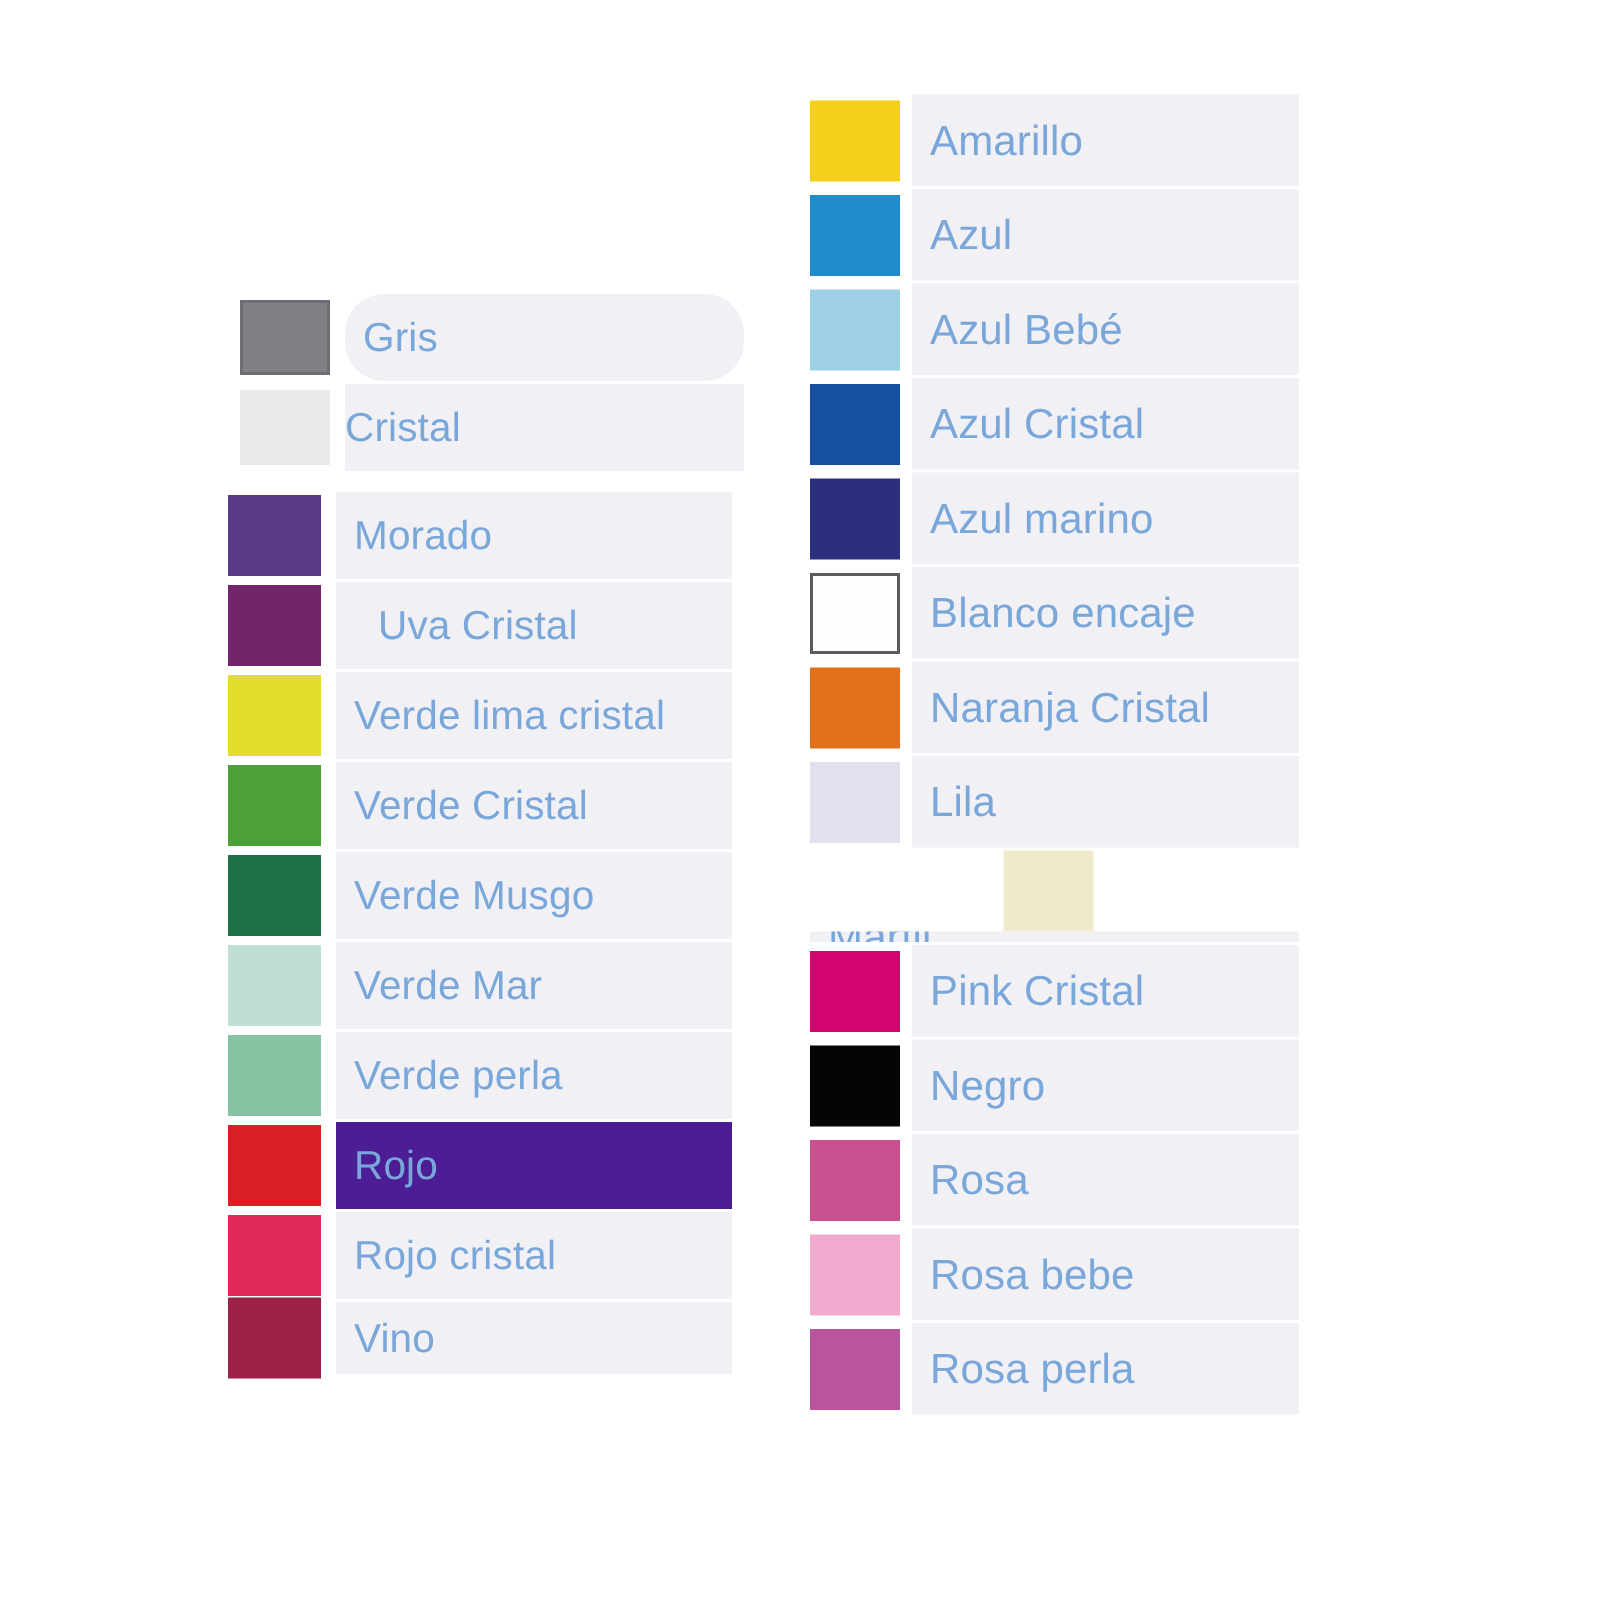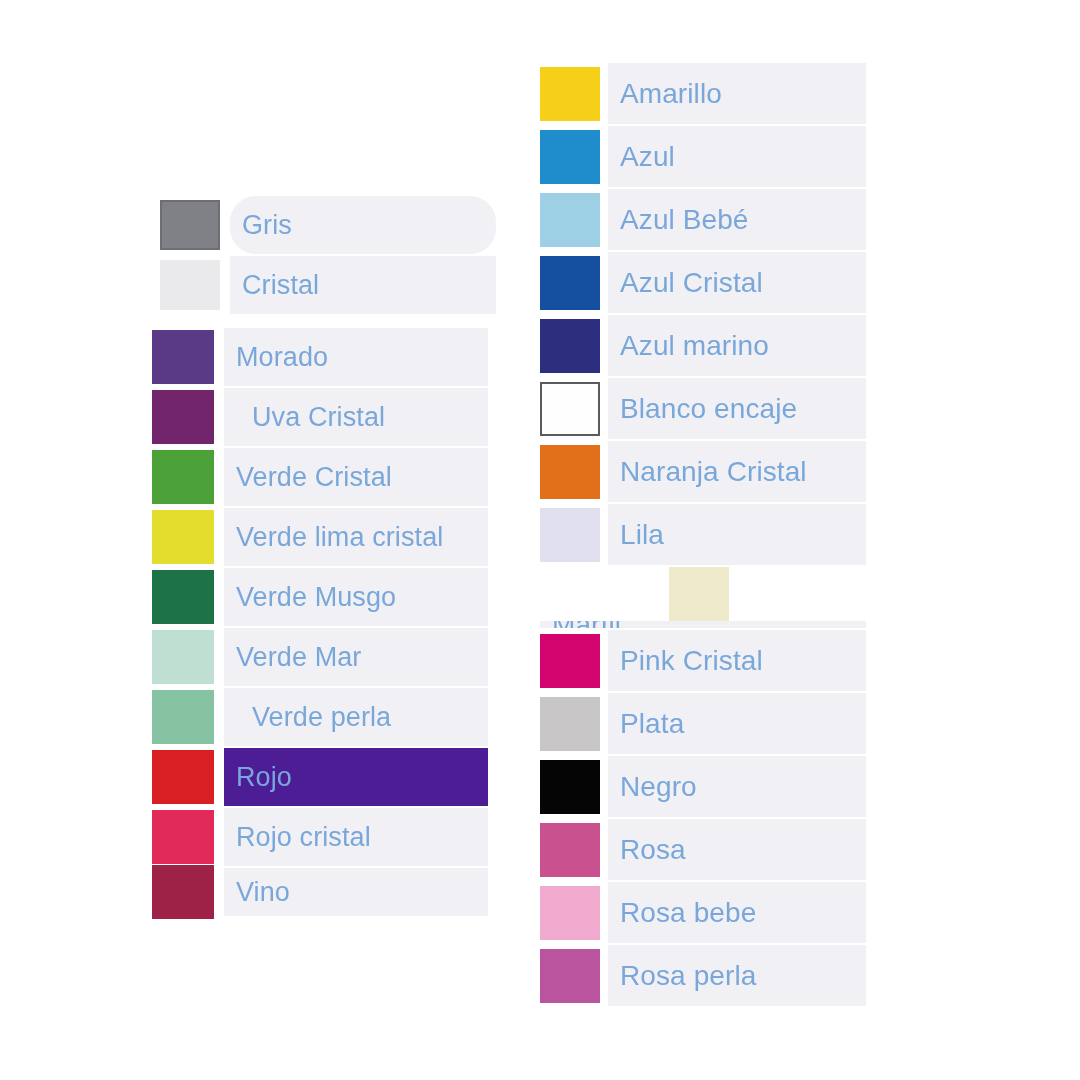--- a/index.html
+++ b/index.html
@@ -79,21 +79,21 @@
           <span class="swatch-chip" style="background: rgb(128, 129, 134); border: 2px solid rgb(109, 110, 115);"></span>
         </div>
         <div class="color-label" style="background: rgb(240, 240, 245); padding-left: 12px; border-radius: 26px;">
           <span class="color-label-text" style="font-size: 27px; color: rgb(122, 167, 218);">Gris</span>
         </div>
       </div>
       <div class="color-row" style="height: 58px; margin-bottom: 14px; margin-left: 8px;">
         <div class="swatch" style="width: 60px; height: 50px; margin-right: 10px;">
           <span class="swatch-chip" style="background: rgb(234, 234, 236);"></span>
         </div>
-        <div class="color-label" style="background: rgb(240, 240, 245); padding-left: 12px;">
+        <div class="color-label" style="background: rgb(240, 240, 245); ">
           <span class="color-label-text" style="font-size: 27px; color: rgb(122, 167, 218);">Cristal</span>
         </div>
       </div>
       <div class="color-row" style="height: 58px; margin-bottom: 2px;">
         <div class="swatch" style="width: 62px; height: 54px; margin-right: 10px;">
           <span class="swatch-chip" style="background: rgb(90, 58, 134);"></span>
         </div>
         <div class="color-label" style="background: rgb(240, 240, 245); padding-left: 12px;">
           <span class="color-label-text" style="font-size: 27px; color: rgb(122, 167, 218);">Morado</span>
         </div>
@@ -101,55 +101,55 @@
       <div class="color-row" style="height: 58px; margin-bottom: 2px;">
         <div class="swatch" style="width: 62px; height: 54px; margin-right: 10px;">
           <span class="swatch-chip" style="background: rgb(114, 37, 107);"></span>
         </div>
         <div class="color-label" style="background: rgb(240, 240, 245); padding-left: 28px;">
           <span class="color-label-text" style="font-size: 27px; color: rgb(122, 167, 218);">Uva Cristal</span>
         </div>
       </div>
       <div class="color-row" style="height: 58px; margin-bottom: 2px;">
         <div class="swatch" style="width: 62px; height: 54px; margin-right: 10px;">
+          <span class="swatch-chip" style="background: rgb(227, 221, 46);"></span>
+        </div>
+        <div class="color-label" style="background: rgb(240, 240, 245); padding-left: 12px;">
+          <span class="color-label-text" style="font-size: 27px; color: rgb(122, 167, 218);">Verde lima cristal</span>
+        </div>
+      </div>
+      <div class="color-row" style="height: 58px; margin-bottom: 2px;">
+        <div class="swatch" style="width: 62px; height: 54px; margin-right: 10px;">
           <span class="swatch-chip" style="background: rgb(75, 160, 55);"></span>
         </div>
         <div class="color-label" style="background: rgb(240, 240, 245); padding-left: 12px;">
           <span class="color-label-text" style="font-size: 27px; color: rgb(122, 167, 218);">Verde Cristal</span>
         </div>
       </div>
       <div class="color-row" style="height: 58px; margin-bottom: 2px;">
         <div class="swatch" style="width: 62px; height: 54px; margin-right: 10px;">
-          <span class="swatch-chip" style="background: rgb(227, 221, 46);"></span>
-        </div>
-        <div class="color-label" style="background: rgb(240, 240, 245); padding-left: 12px;">
-          <span class="color-label-text" style="font-size: 27px; color: rgb(122, 167, 218);">Verde lima cristal</span>
-        </div>
-      </div>
-      <div class="color-row" style="height: 58px; margin-bottom: 2px;">
-        <div class="swatch" style="width: 62px; height: 54px; margin-right: 10px;">
           <span class="swatch-chip" style="background: rgb(30, 115, 70);"></span>
         </div>
         <div class="color-label" style="background: rgb(240, 240, 245); padding-left: 12px;">
           <span class="color-label-text" style="font-size: 27px; color: rgb(122, 167, 218);">Verde Musgo</span>
         </div>
       </div>
       <div class="color-row" style="height: 58px; margin-bottom: 2px;">
         <div class="swatch" style="width: 62px; height: 54px; margin-right: 10px;">
           <span class="swatch-chip" style="background: rgb(190, 223, 210);"></span>
         </div>
         <div class="color-label" style="background: rgb(240, 240, 245); padding-left: 12px;">
           <span class="color-label-text" style="font-size: 27px; color: rgb(122, 167, 218);">Verde Mar</span>
         </div>
       </div>
       <div class="color-row" style="height: 58px; margin-bottom: 2px;">
         <div class="swatch" style="width: 62px; height: 54px; margin-right: 10px;">
           <span class="swatch-chip" style="background: rgb(133, 195, 163);"></span>
         </div>
-        <div class="color-label" style="background: rgb(240, 240, 245); padding-left: 28px;">
+        <div class="color-label" style="background: rgb(240, 240, 245); padding-left: 12px;">
           <span class="color-label-text" style="font-size: 27px; color: rgb(122, 167, 218);">Verde perla</span>
         </div>
       </div>
       <div class="color-row" style="height: 58px; margin-bottom: 2px;">
         <div class="swatch" style="width: 62px; height: 54px; margin-right: 10px;">
           <span class="swatch-chip" style="background: rgb(216, 31, 36);"></span>
         </div>
         <div class="color-label" style="background: #4c1d95; padding-left: 12px; text-align: right;">
           <span class="color-label-text" style="font-size: 27px; color: rgb(122, 167, 218);">Rojo</span>
         </div>
@@ -247,28 +247,20 @@
       <div class="color-row" style="height: 61px; margin-bottom: 2px;">
         <div class="swatch" style="width: 60px; height: 54px; margin-right: 8px;">
           <span class="swatch-chip" style="background: rgb(212, 4, 110);"></span>
         </div>
         <div class="color-label" style="background: rgb(240, 240, 245); padding-left: 12px;">
           <span class="color-label-text" style="font-size: 28px; color: rgb(122, 167, 218);">Pink Cristal</span>
         </div>
       </div>
       <div class="color-row" style="height: 61px; margin-bottom: 2px;">
         <div class="swatch" style="width: 60px; height: 54px; margin-right: 8px;">
-          <span class="swatch-chip" style="background: rgb(200, 198, 198);"></span>
-        </div>
-        <div class="color-label" style="background: rgb(240, 240, 245); padding-left: 12px;">
-          <span class="color-label-text" style="font-size: 28px; color: rgb(122, 167, 218);">Plata</span>
-        </div>
-      </div>
-      <div class="color-row" style="height: 61px; margin-bottom: 2px;">
-        <div class="swatch" style="width: 60px; height: 54px; margin-right: 8px;">
           <span class="swatch-chip" style="background: rgb(5, 5, 5);"></span>
         </div>
         <div class="color-label" style="background: rgb(240, 240, 245); padding-left: 12px;">
           <span class="color-label-text" style="font-size: 28px; color: rgb(122, 167, 218);">Negro</span>
         </div>
       </div>
       <div class="color-row" style="height: 61px; margin-bottom: 2px;">
         <div class="swatch" style="width: 60px; height: 54px; margin-right: 8px;">
           <span class="swatch-chip" style="background: rgb(201, 81, 143);"></span>
         </div>

